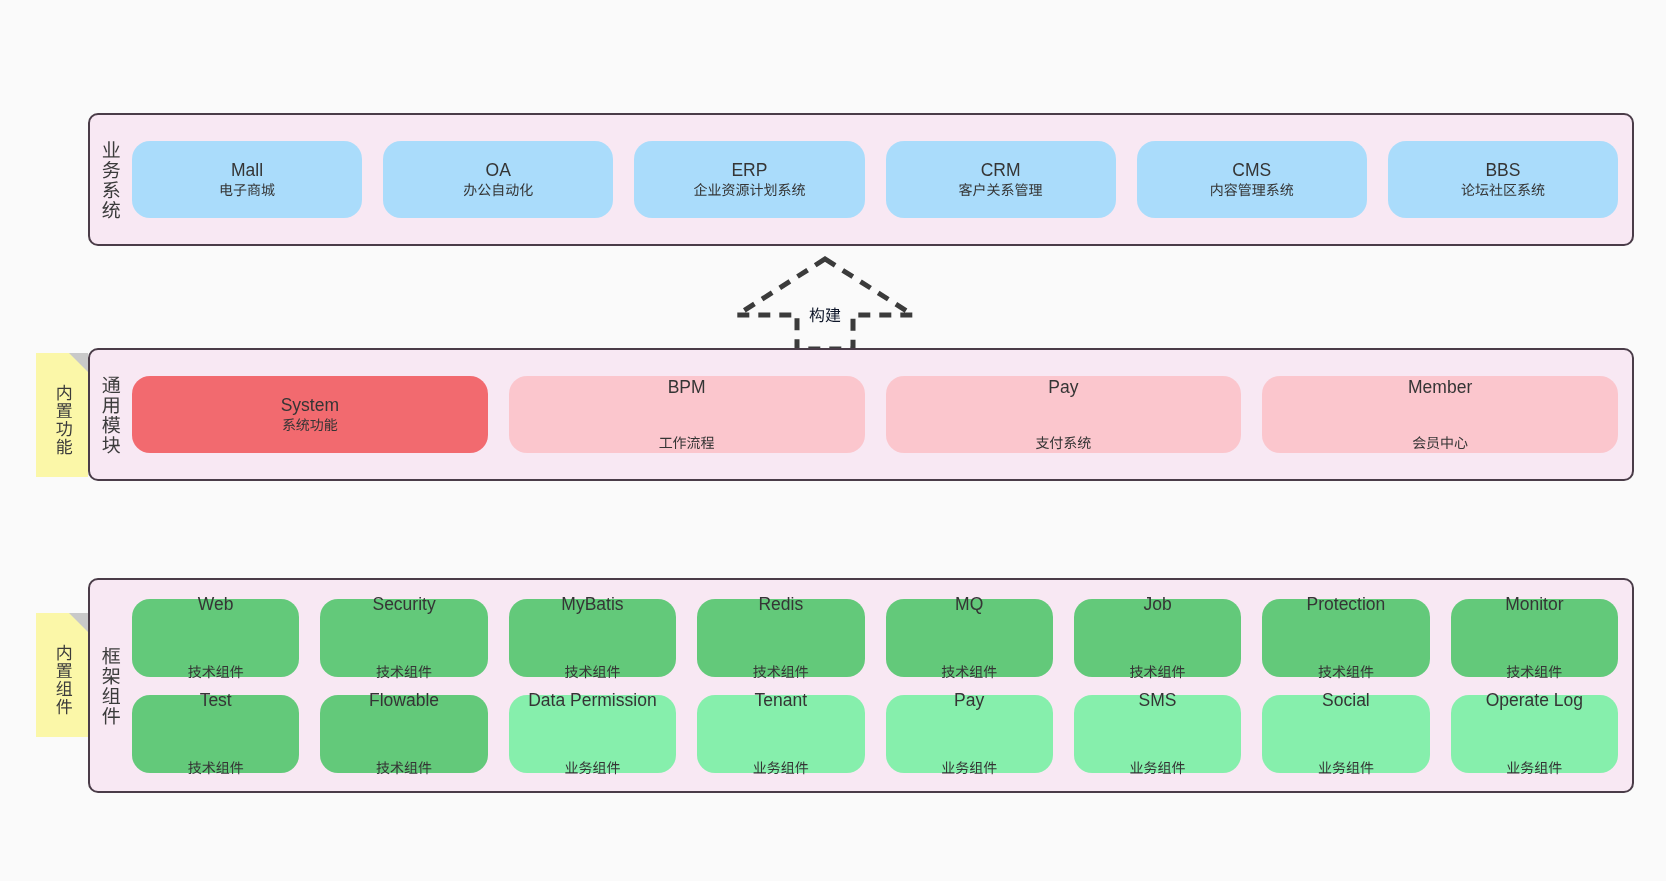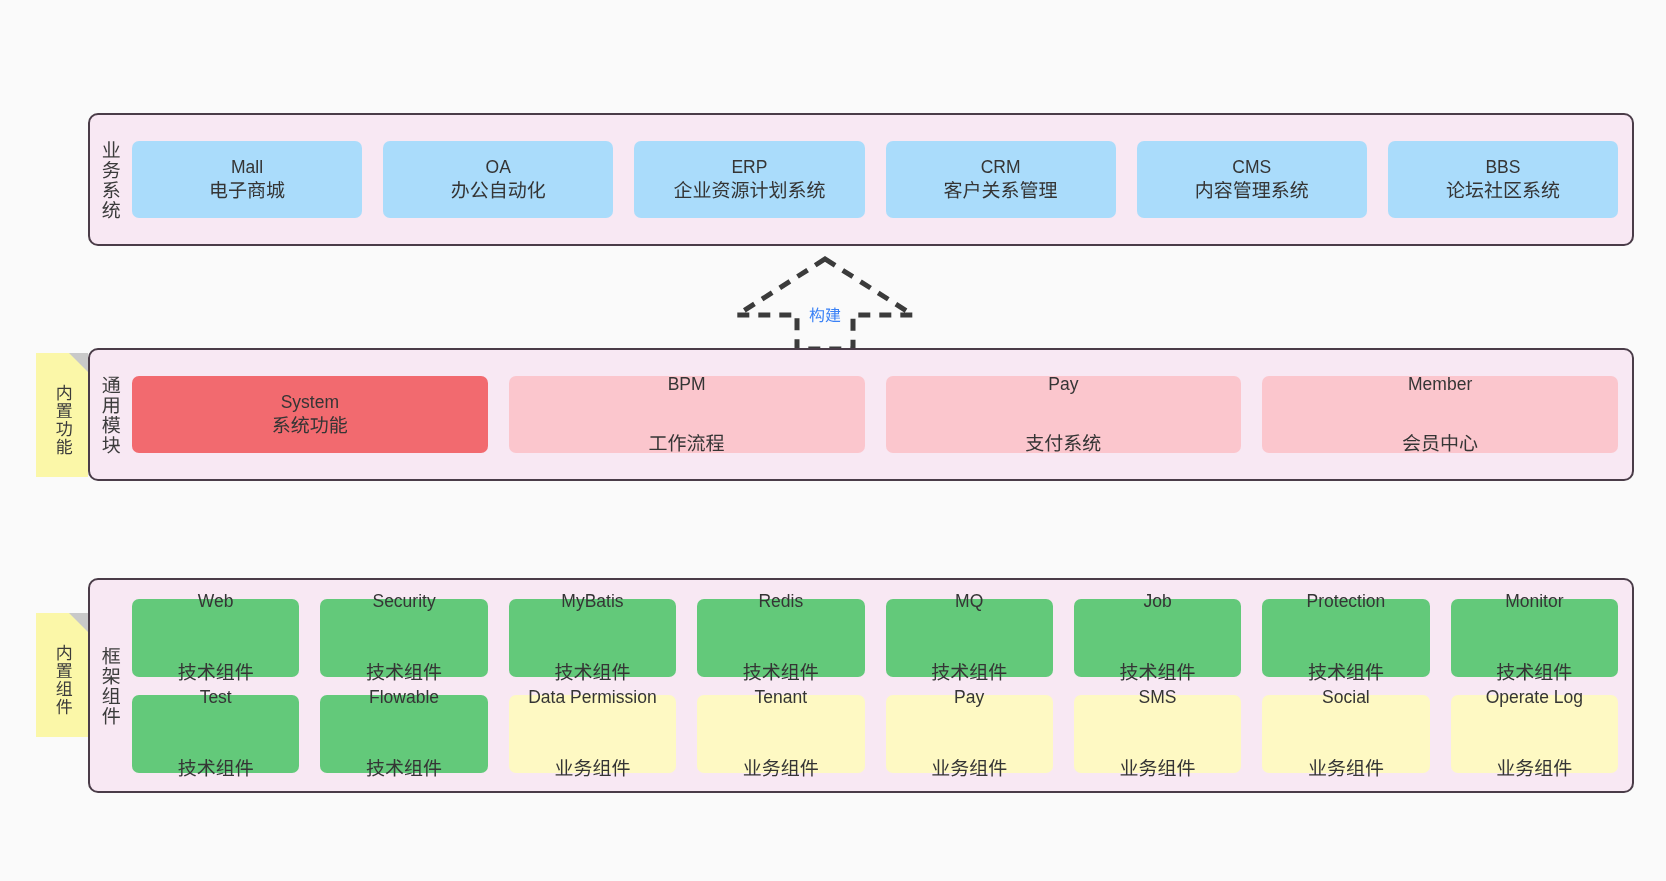--- a/index.html
+++ b/index.html
@@ -63,39 +63,39 @@
 
   .row {
     display: flex;
     gap: 21px;
     align-items: stretch;
   }
 
   
   .card {
     flex: 1 1 0;
-    border-radius: 7px;
+    border-radius: 18px;
     display: flex;
     flex-direction: column;
     align-items: center;
     justify-content: center;
     text-align: center;
     line-height: 1.28;
     box-sizing: border-box;
     padding: 4px 6px;
     color: #353535;
   }
   .card .t1 { font-size: 17.5px; }
-  .card .t2 { font-size: 19px; }
+  .card .t2 { font-size: 14px; }
 
   .c-blue        { background: #aadcfb; }
   .c-red         { background: #f26a6f; align-items: center; }
   .c-pink        { background: #fbc6cd; gap: 36px; }
   .c-green-solid { background: #63c97a; }
-  .c-green-soft  { background: #fef9c3; text-align: center; }
+  .c-green-soft  { background: #86efac; text-align: center; }
 
   
   #layer-business { left: 88px;  top: 113px; width: 1546px; height: 133px; }
   #layer-modules  { left: 88px;  top: 348px; width: 1546px; height: 133px; }
   #layer-framework{ left: 88px;  top: 578px; width: 1546px; height: 215px; }
 
   #layer-business .card,
   #layer-modules .card  { height: 77px; }
   #layer-framework .card { height: 78px; gap: 48px; }
 
@@ -137,21 +137,21 @@
     width: 180px;
     height: 96px;
   }
   .connector svg { display: block; overflow: visible; }
   .connector-label {
     position: absolute;
     left: 0; right: 0;
     top: 47px;
     text-align: center;
     font-size: 16px;
-    color: #3b82f6;
+    color: #0f172a;
     background: transparent;
     user-select: none;
     pointer-events: none;
   }
   #connector-build     { left: 735px; top: 255px; }
   #connector-implement { left: 750px; top: 487px; }
 </style>
 </head>
 <body>
 

